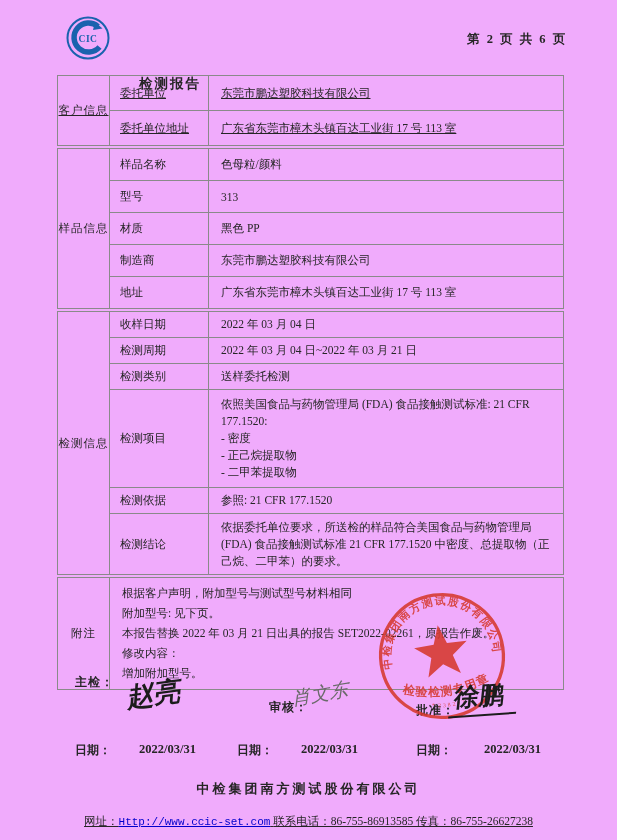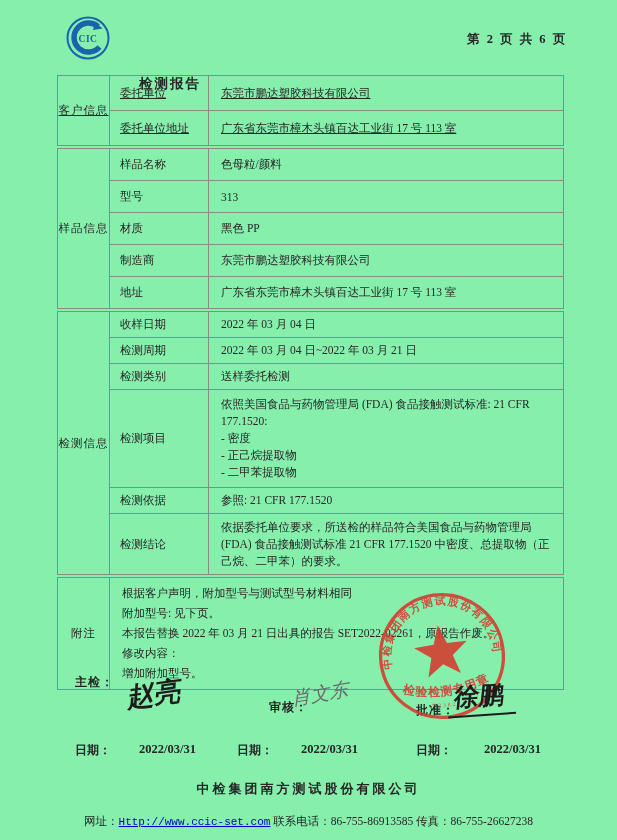--- a/index.html
+++ b/index.html
@@ -4,21 +4,21 @@
 <style>
   * { margin:0; padding:0; box-sizing:border-box; }
   html,body { background:#ffffff; }
   body {
     font-family: "Liberation Serif", "DejaVu Serif", serif;
     color:#262626;
     width:617px; height:840px;
     position:relative;
     overflow:hidden;
   }
-  .page { position:absolute; inset:0; background:#86efac; }
+  .page { position:absolute; inset:0; background:#f0abfc; }
 
   
   .hdr-logo { position:absolute; left:62px; top:15px; width:52px; height:46px; }
   .hdr-title { position:absolute; left:139px; top:31px; font-size:13.5px; font-weight:bold; letter-spacing:2px;margin-top:44px; }
   .hdr-no   { position:absolute; left:234px; top:31px; font-size:12.5px; font-weight:bold; }
   .hdr-page { position:absolute; left:467px; top:31px; font-size:12.5px; font-weight:bold; letter-spacing:2px; }
 
   
   .tbl-wrap { position:absolute; left:57px; top:75px; width:507px; }
   table.sec { border-collapse:collapse; width:507px; table-layout:fixed; margin-bottom:2px; }
@@ -54,21 +54,21 @@
            transform:rotate(-10deg) skewX(-18deg); }
   .sig-3 { left:450px; top:679px; font-size:25px; transform:rotate(-4deg) skewX(-10deg);
            border-bottom:2px solid #1c1c1c; padding:0 14px 2px 4px; z-index:7; }
   .date-label { position:absolute; font-size:12px; font-weight:bold; }
   .date-val   { position:absolute; font-size:12.5px; font-weight:bold; }
 
   
   .ftr { position:absolute; left:0; width:617px; text-align:center; }
   .ftr-company { top:780px; font-size:13px; font-weight:bold; letter-spacing:3px; }
   .ftr-addr { top:798px; font-size:11.5px; }
-  .ftr-web  { top:814px; font-size:11.5px; }
+  .ftr-web  { top:814px; font-size:11.5px;text-decoration:underline; }
   .ftr-web a { color:#0000cc; text-decoration:underline; font-family:"Liberation Mono","DejaVu Sans Mono",monospace; font-size:11px; }
 </style>
 </head>
 <body>
 
 <div class="page">
 
   <svg class="hdr-logo" viewBox="0 0 52 46">
     <circle cx="26" cy="23" r="20.5" fill="none" stroke="#1a62ae" stroke-width="2"></circle>
     <path d="M 36,11.5 A 14.5,14.5 0 1 0 37.5,32" fill="none" stroke="#1a62ae" stroke-width="5.5"></path>

